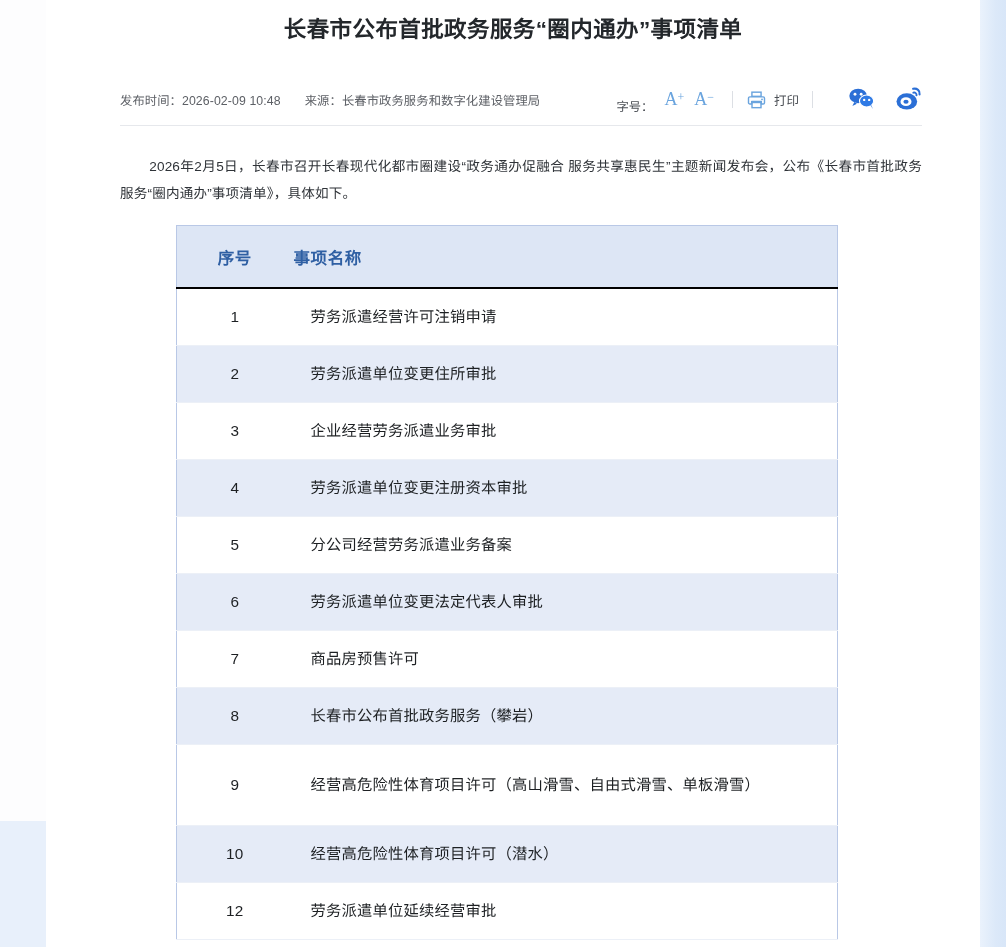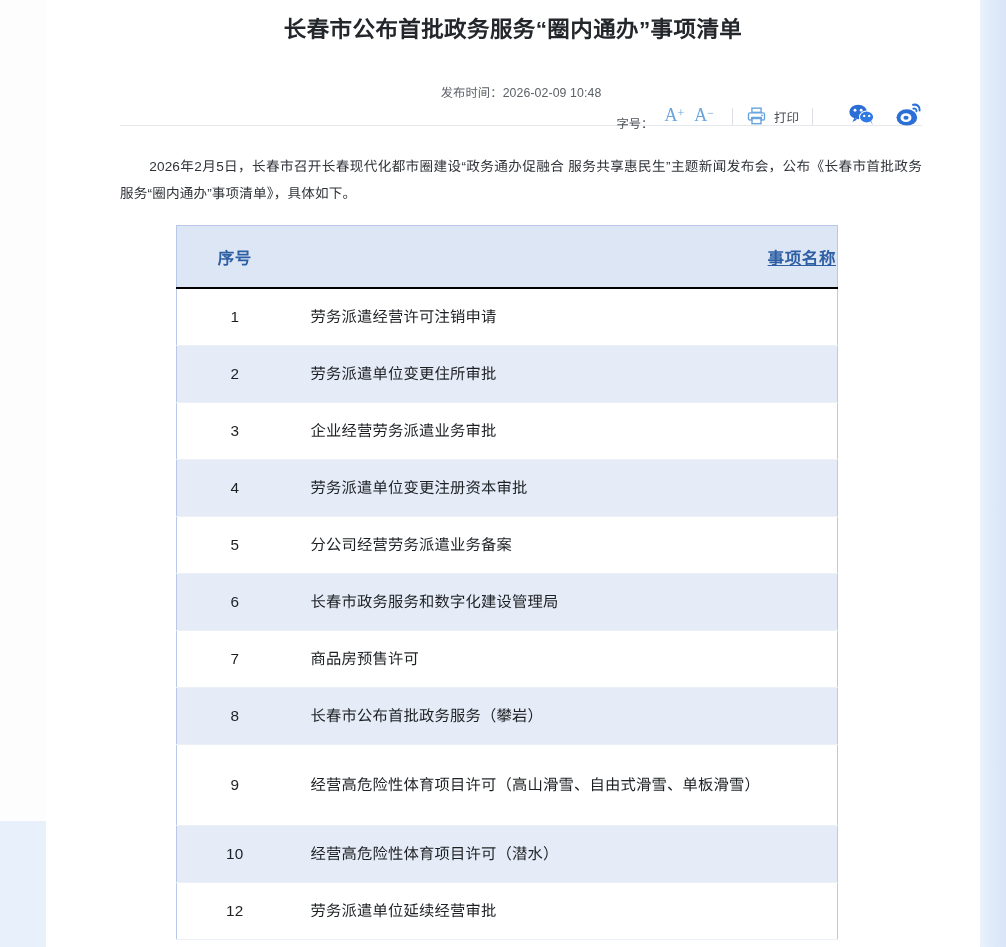--- a/index.html
+++ b/index.html
@@ -57,21 +57,20 @@
 
   
   .meta-bar {
     position: relative;
     margin: 36px 58px 0 74px;
     height: 34px;
     display: flex;
     align-items: center;
     font-size: 12.3px;
     color: #5d6066;
-    flex-direction: column;
   }
   .meta-left {
     display: flex;
     align-items: center;
     white-space: nowrap;
   }
   .meta-publish { letter-spacing: 0.1px; }
   .meta-source {
     margin-left: 24px;
     letter-spacing: 0.1px;
@@ -105,21 +104,21 @@
     margin-left: 0px;
   }
   .vdiv {
     width: 1px;
     height: 17px;
     background: #dcdfe4;
     margin: 0 13px;
   }
   .print-group {
     display: flex;
-    align-items: flex-end;
+    align-items: center;
     cursor: pointer;
   }
   .print-label {
     font-size: 12.5px;
     color: #4b4f55;
     margin-left: 7px;
   }
   .share-icons {
     display: flex;
     align-items: center;
@@ -165,21 +164,21 @@
   .items-table thead th {
     background: #dde6f5;
     color: #2e5fa3;
     font-size: 16.5px;
     font-weight: bold;
     height: 59px;
     border-bottom: 2px solid #000000;
     letter-spacing: 0.6px;
   }
   .items-table thead th.th-no { text-align: center; }
-  .items-table thead th.th-name { text-align: right; text-decoration: underline; }
+  .items-table thead th.th-name { text-align: left; }
 
   .items-table tbody td {
     font-size: 15.3px;
     color: #1d2023;
     height: 54px;
     border-bottom: 1px solid #ecf0f7;
     letter-spacing: 0.2px;
   }
   .items-table tbody tr:nth-child(even) { background: #e5ebf7; }
   .items-table tbody tr:nth-child(odd)  { background: #ffffff; }
@@ -198,20 +197,21 @@
 <body>
 
 <div class="page-sheet">
   <div class="sheet-inner">
 
     <h1 class="article-title">长春市公布首批政务服务“圈内通办”事项清单</h1>
 
     <div class="meta-bar">
       <div class="meta-left">
         <span class="meta-publish">发布时间：2026-02-09 10:48</span>
+        <span class="meta-source">来源：长春市政务服务和数字化建设管理局</span>
       </div>
 
       <div class="meta-right">
         <span class="fontsize-label">字号：</span>
 
         <span class="fs-btn">
           <span>A</span><span class="sup">+</span>
         </span>
         <span class="fs-btn">
           <span>A</span><span class="sup">−</span>
@@ -289,21 +289,21 @@
           <tr>
             <td class="cell-no">4</td>
             <td class="cell-name">劳务派遣单位变更注册资本审批</td>
           </tr>
           <tr>
             <td class="cell-no">5</td>
             <td class="cell-name">分公司经营劳务派遣业务备案</td>
           </tr>
           <tr>
             <td class="cell-no">6</td>
-            <td class="cell-name">长春市政务服务和数字化建设管理局</td>
+            <td class="cell-name">劳务派遣单位变更法定代表人审批</td>
           </tr>
           <tr>
             <td class="cell-no">7</td>
             <td class="cell-name">商品房预售许可</td>
           </tr>
           <tr>
             <td class="cell-no">8</td>
             <td class="cell-name">长春市公布首批政务服务（攀岩）</td>
           </tr>
           <tr class="tall">

